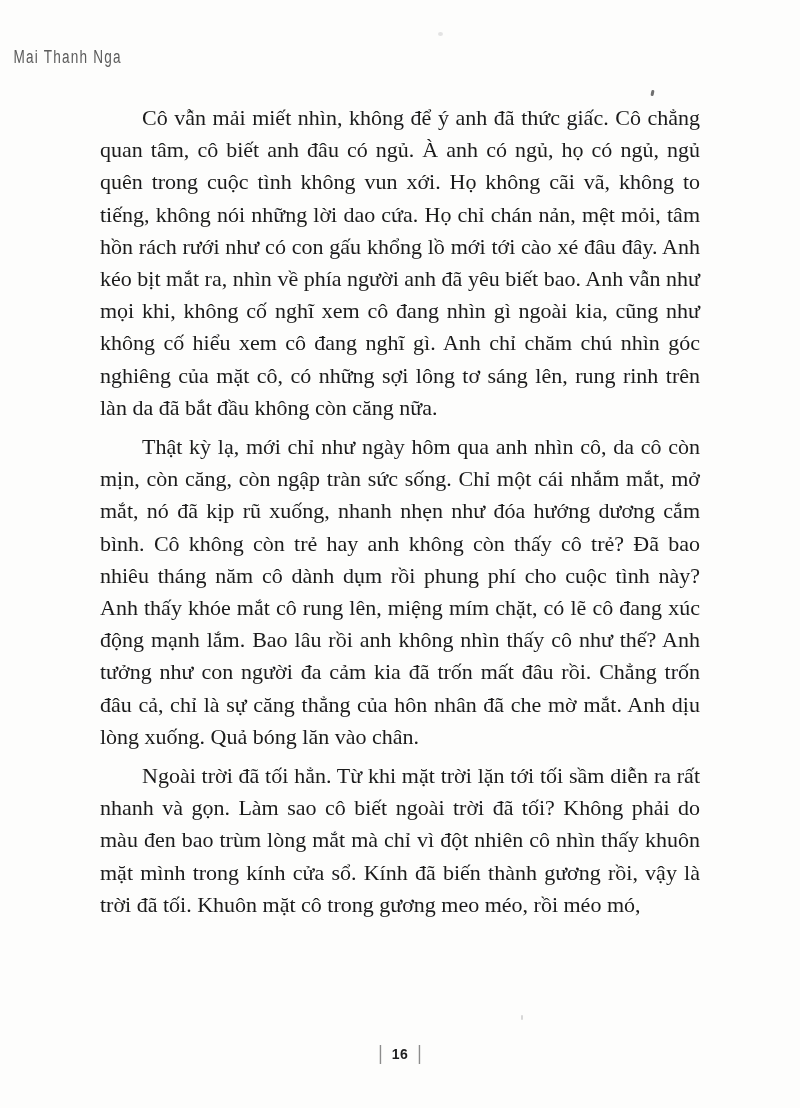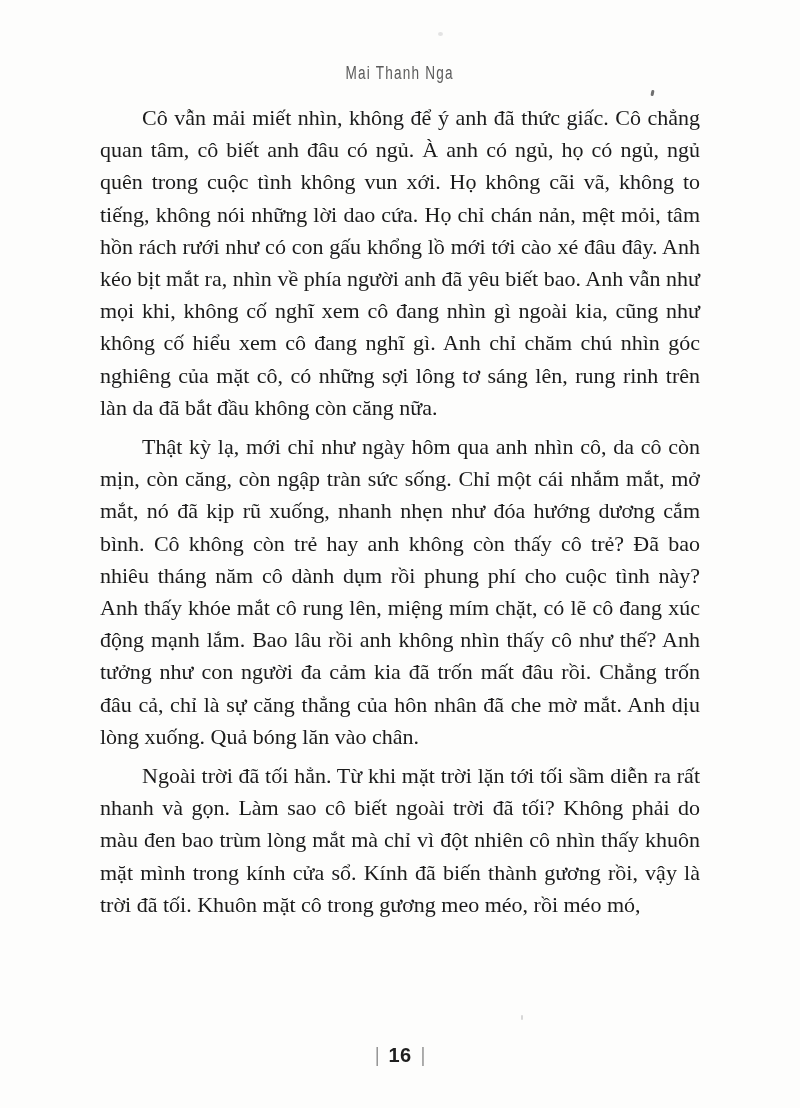--- a/index.html
+++ b/index.html
@@ -12,24 +12,24 @@
     position: relative;
     width: 800px;
     height: 1108px;
     margin: 0 auto;
     background: #fdfdfc;
     overflow: hidden;
   }
   
   .running-header {
     position: absolute;
-    top: 64px;
+    top: 48px;
     left: 0;
     width: 100%;
-    text-align: center;
+    text-align: left;
   }
   .author {
     display: inline-block;
     font-family: "Liberation Sans", "DejaVu Sans", sans-serif;
     font-size: 17px;
     font-weight: 400;
     letter-spacing: 1.5px;
     color: #5b5b5b;
     transform: scale(0.8, 1.06);
     transform-origin: center;
@@ -67,21 +67,21 @@
   }
   .footer-bar {
     color: #8c8c8c;
     font-size: 17px;
     font-weight: 400;
     display: inline-block;
     transform: scaleY(1.15);
   }
   .footer-num {
     color: #1f1f1f;
-    font-size: 20px;
+    font-size: 14px;
     font-weight: 700;
     letter-spacing: 0.5px;
   }
   
   .speck {
     position: absolute;
     background: transparent;
     pointer-events: none;
   }
   .speck-1 {          

